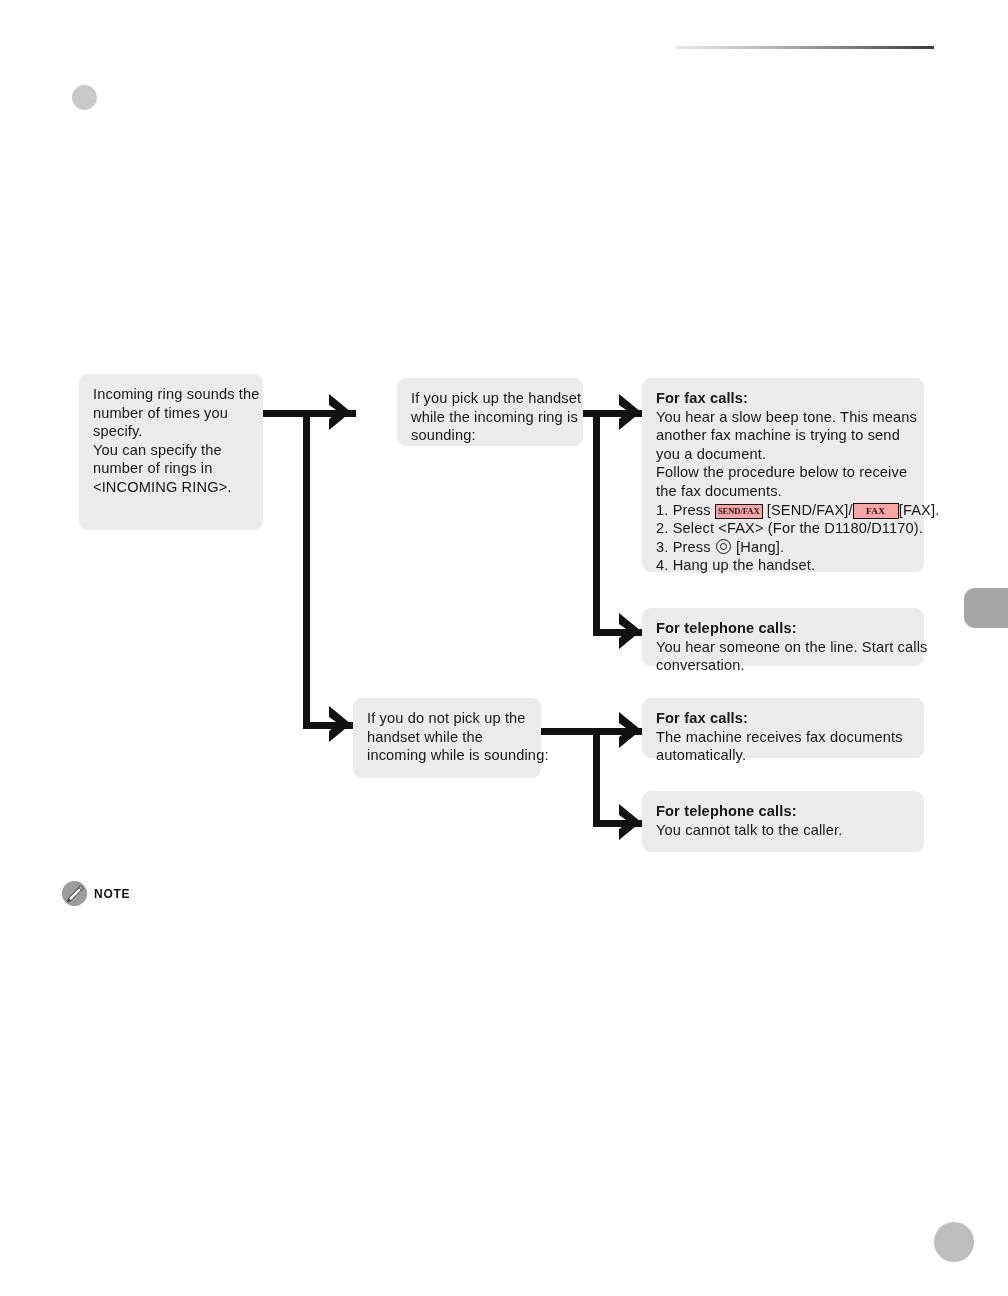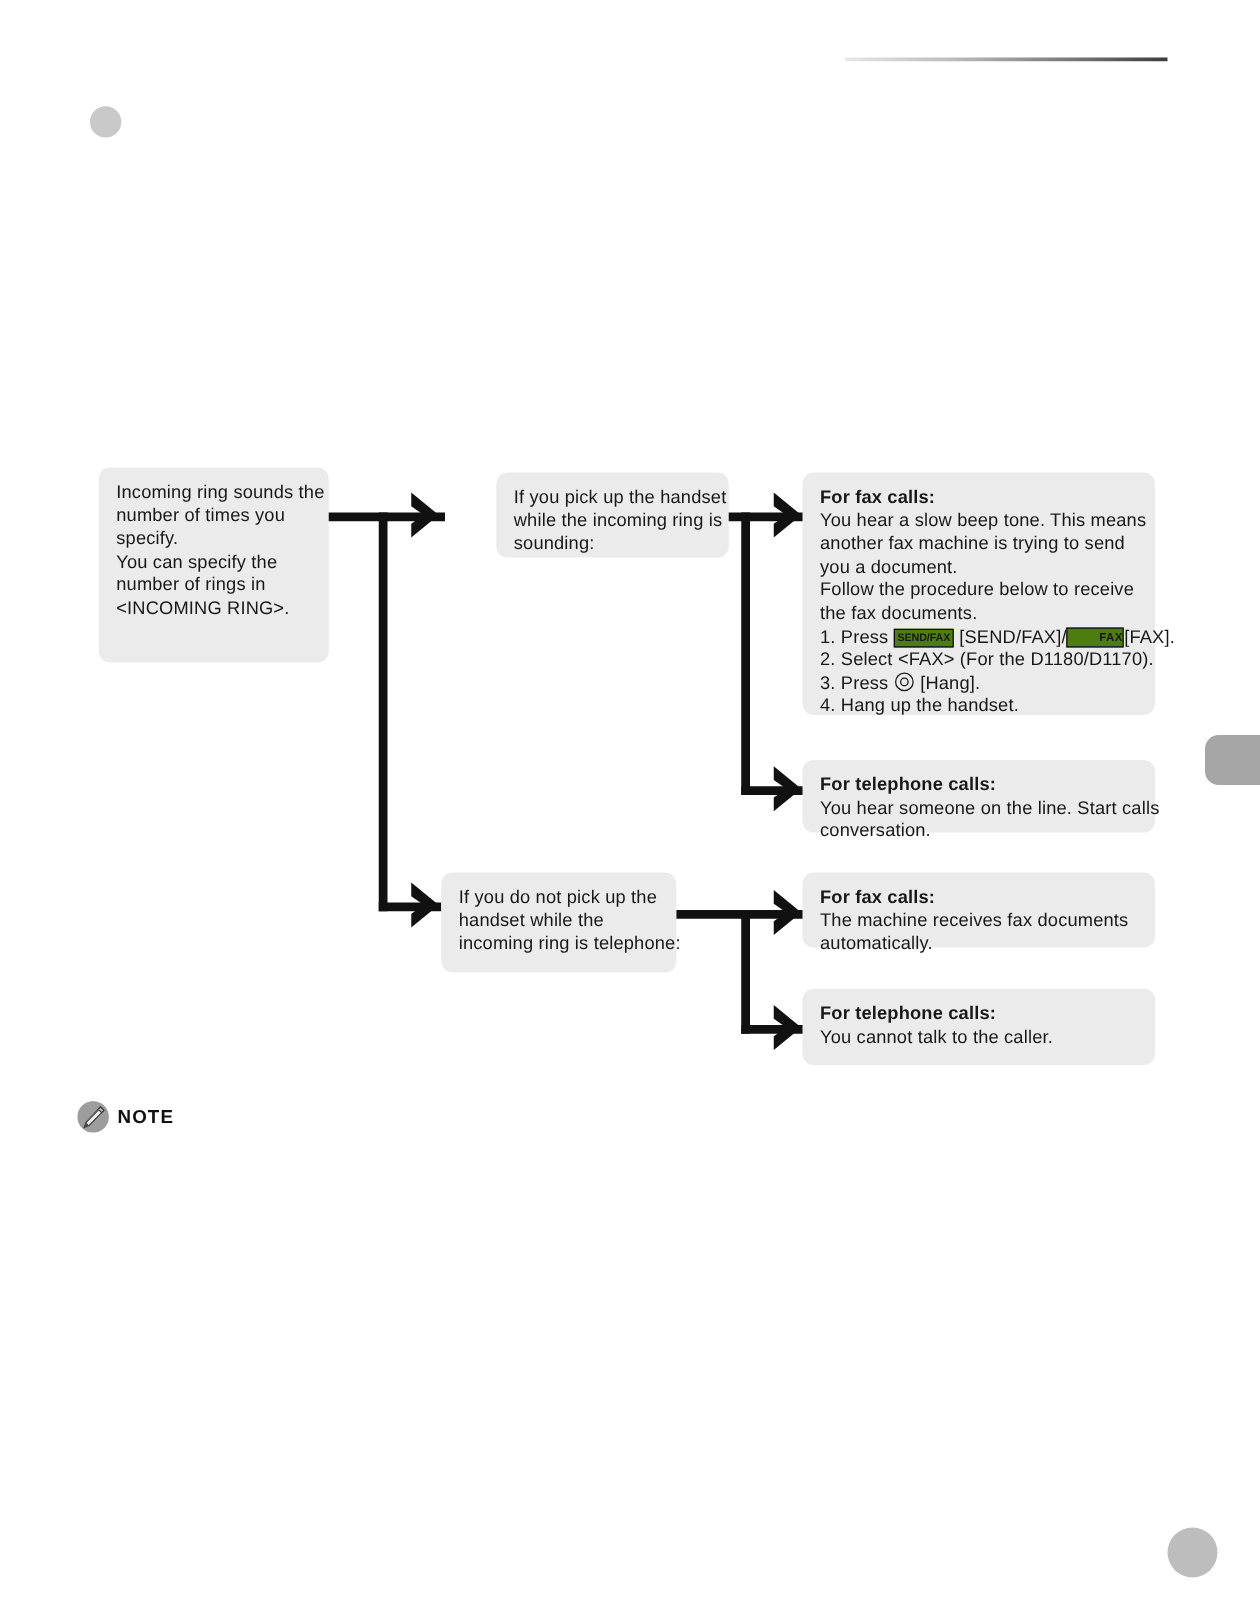--- a/index.html
+++ b/index.html
@@ -78,25 +78,26 @@
   #box-nopickup  { left: 353px; top: 698px; width: 188px; height: 80px;  }
   #box-fax1      { left: 642px; top: 378px; width: 282px; height: 194px; }
   #box-tel1      { left: 642px; top: 608px; width: 282px; height: 58px;  }
   #box-fax2      { left: 642px; top: 698px; width: 282px; height: 60px;  }
   #box-tel2      { left: 642px; top: 791px; width: 282px; height: 61px;  }
 
   
   .key {
     display: inline-block;
     border: 1.6px solid #111;
-    background: #4d7c0f;
+    background: #fca5a5;
     font-weight: bold;
-    text-align: right;
+    text-align: center;
     vertical-align: 1px;
     box-sizing: border-box;
+    font-family: Liberation Serif, serif;
   }
   .key-sendfax {
     font-size: 8.6px;
     line-height: 13px;
     height: 15px;
     padding: 0 2px;
     letter-spacing: -0.01em;
   }
   .key-fax {
     font-size: 9.2px;
@@ -145,21 +146,21 @@
     width: 25px;
     height: 25px;
     border-radius: 50%;
     background: #9d9d9d;
     position: relative;
     overflow: hidden;
     flex: none;
   }
   .note-icon svg { position: absolute; left: 0; top: 0; }
   .note-label {
-    font-size: 15px;
+    font-size: 12px;
     font-weight: bold;
     letter-spacing: 0.06em;
     color: #111;
   }
 </style>
 </head>
 <body>
 
 <div class="header-rule"></div>
 <div class="corner-dot"></div>
@@ -225,21 +226,21 @@
 
 <div class="fbox" id="box-pickup">
   <span class="ln">If you pick up the handset</span>
   <span class="ln">while the incoming ring is</span>
   <span class="ln">sounding:</span>
 </div>
 
 <div class="fbox" id="box-nopickup">
   <span class="ln">If you do not pick up the</span>
   <span class="ln">handset while the</span>
-  <span class="ln">incoming ring is telephone:</span>
+  <span class="ln">incoming while is sounding:</span>
 </div>
 
 <div class="fbox" id="box-fax1">
   <span class="hd">For fax calls:</span>
   <span class="ln">You hear a slow beep tone. This means</span>
   <span class="ln">another fax machine is trying to send</span>
   <span class="ln">you a document.</span>
   <span class="ln">Follow the procedure below to receive</span>
   <span class="ln">the fax documents.</span>
   <span class="ln"><span>1. Press</span>&nbsp;<span class="key key-sendfax">SEND/FAX</span>&nbsp;<span>[SEND/FAX]/</span><span class="key key-fax">FAX</span><span>[FAX].</span></span>

